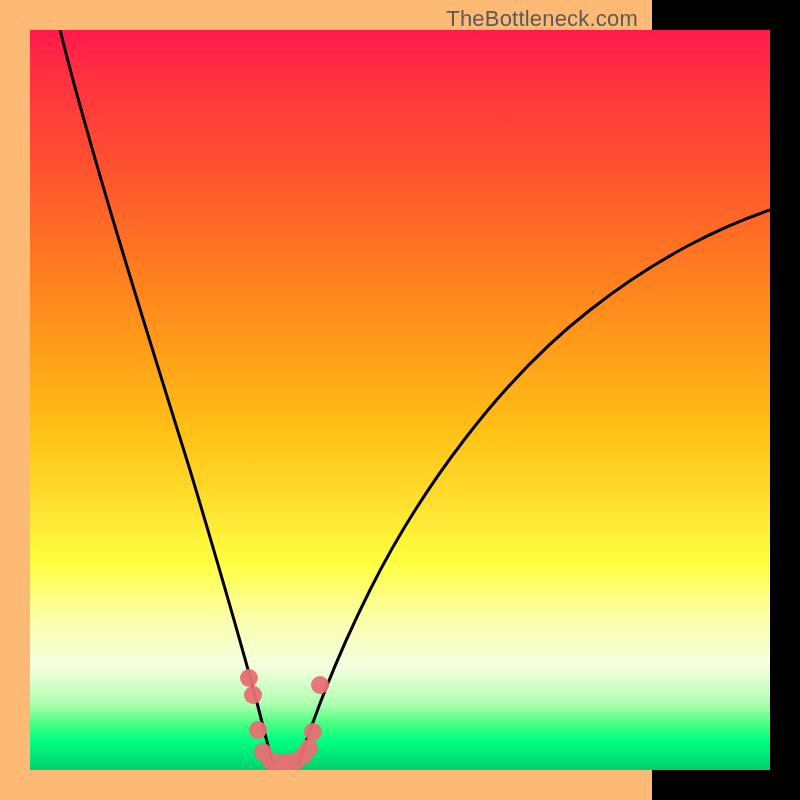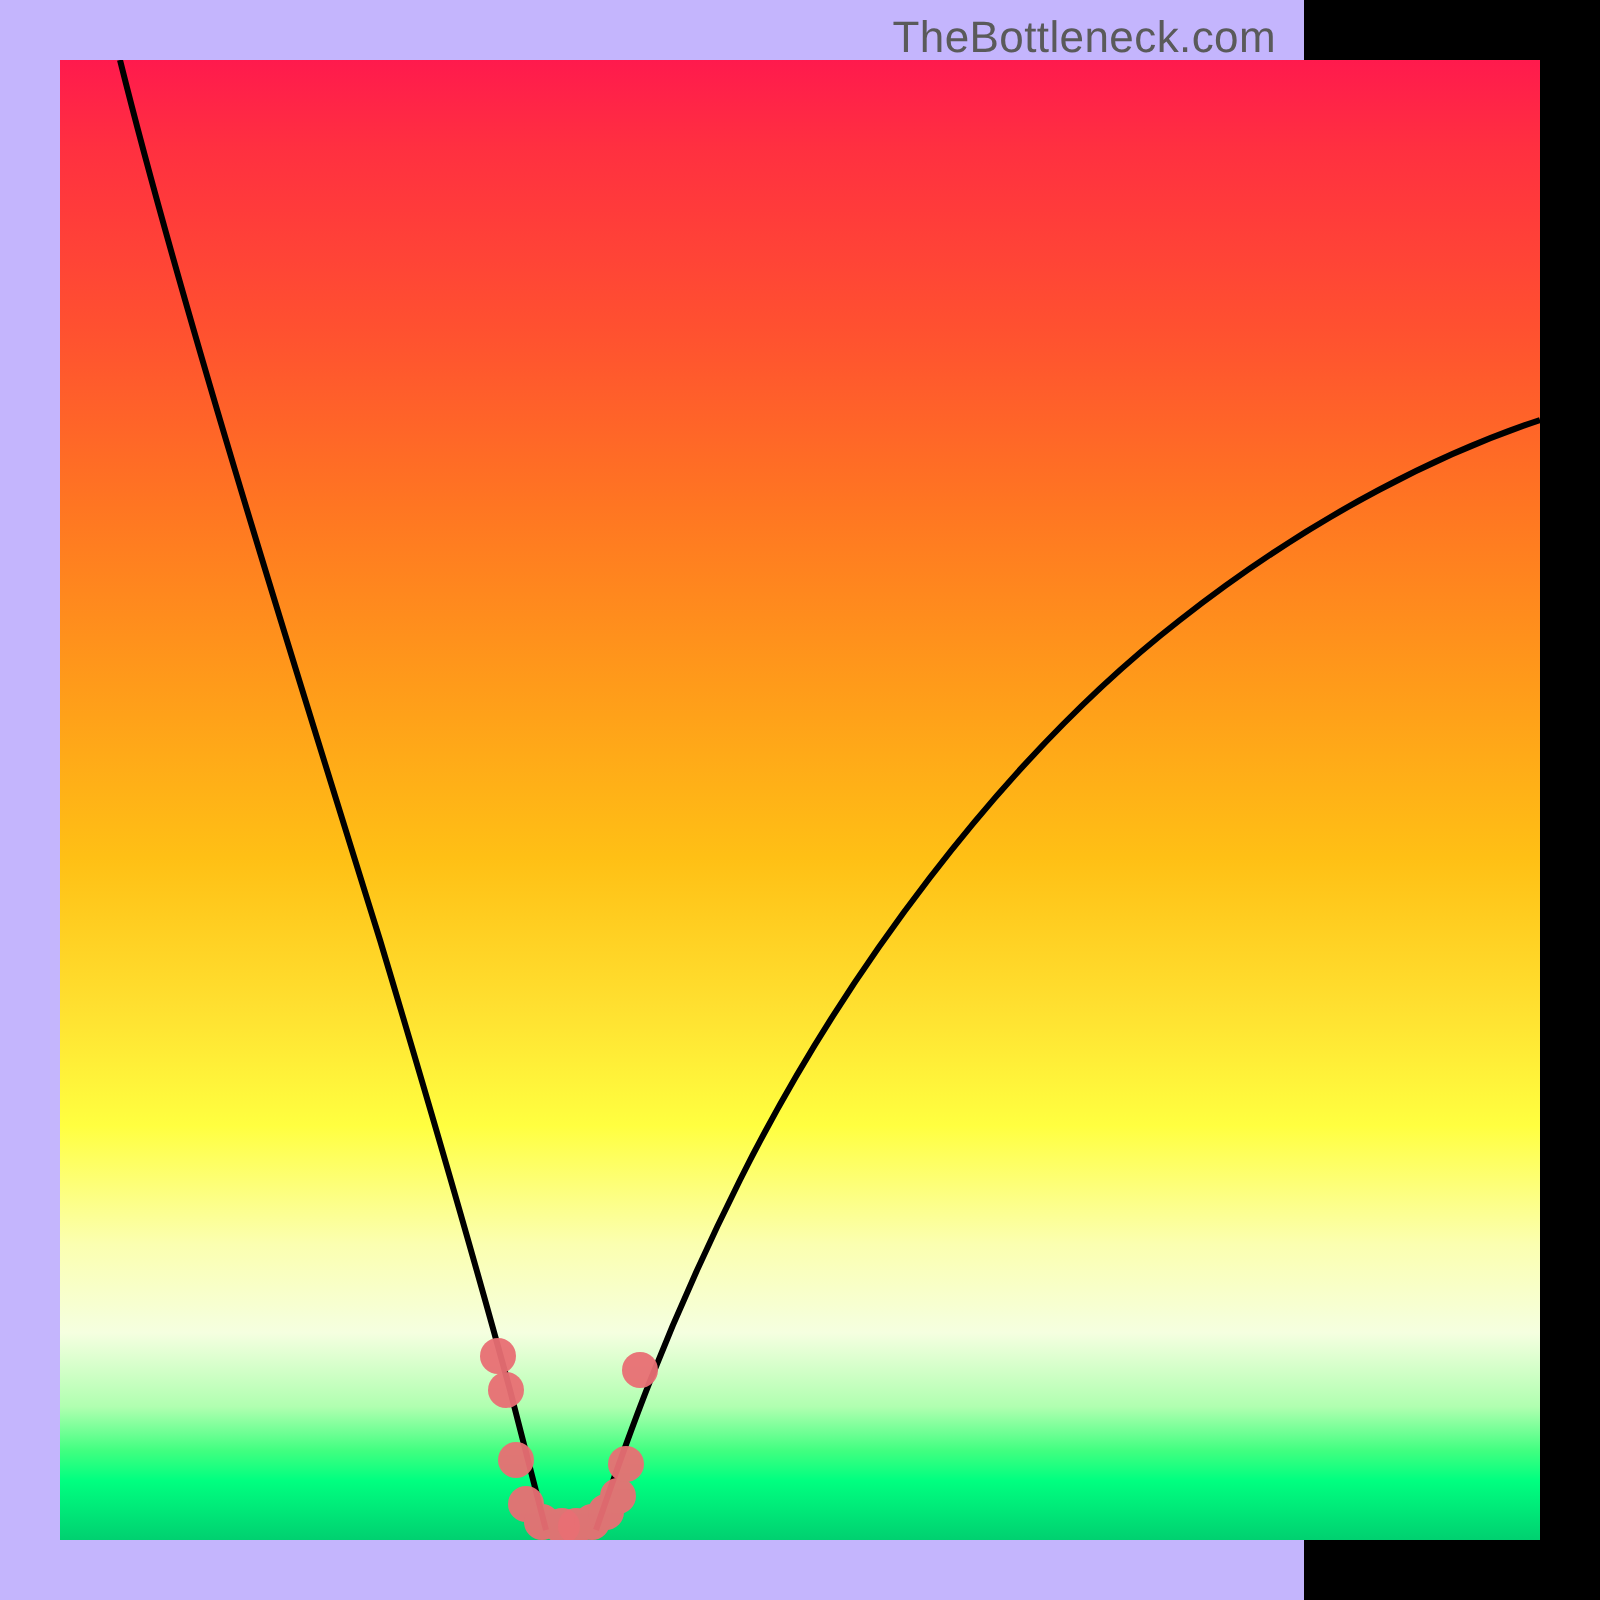--- a/index.html
+++ b/index.html
@@ -9,21 +9,21 @@
     height: 800px;
     background: #000;
     font-family: Arial, Helvetica, sans-serif;
   }
   .frame {
     position: absolute;
     top: 0;
     left: 0;
     width: 652px;
     height: 800px;
-    background: #c4b5fd;
+    background: #fdba74;
   }
   .plot-area {
     position: absolute;
     top: 30px;
     left: 30px;
     width: 740px;
     height: 740px;
     
     background: linear-gradient(to bottom,
       #ff1a4d 0%,

